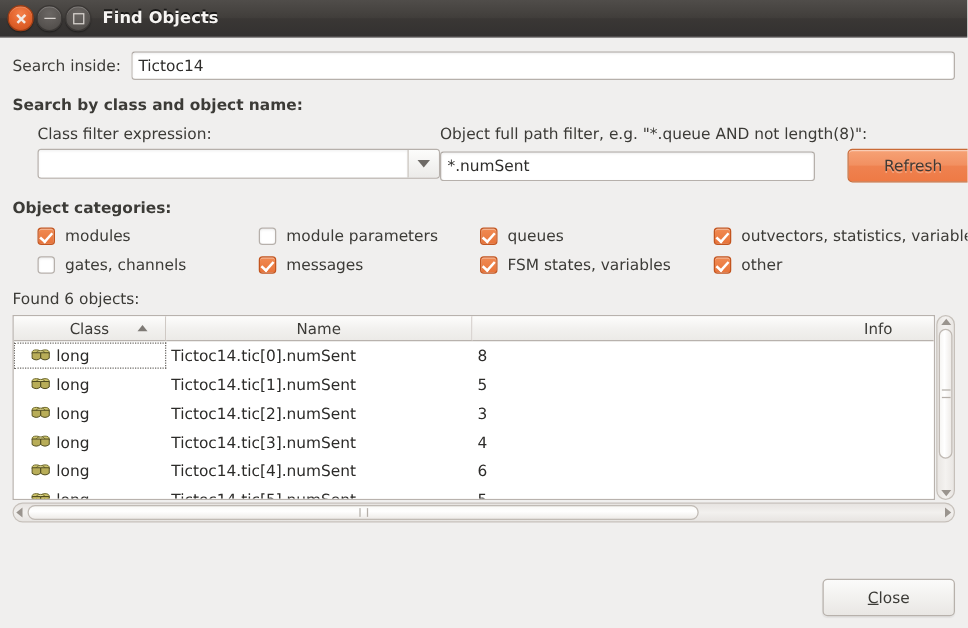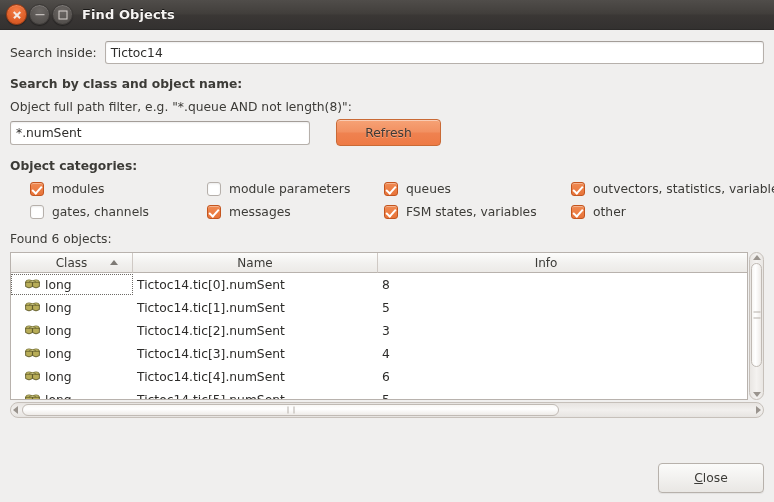--- a/index.html
+++ b/index.html
@@ -207,21 +207,21 @@
     background: linear-gradient(to bottom, #fdfdfc 0%, #f2f1ef 52%, #eceae7 100%);
     border-right: 1px solid #cfc9c4;
     border-bottom: 1px solid #b8b2ad;
     box-sizing: border-box;
     display: flex; align-items: center;
     font-size: 12px; color: #3c3b37;
     position: relative;
   }
   .th.col-class { width: 122px; justify-content: center; }
   .th.col-name  { width: 245px; justify-content: center; align-items: center; }
-  .th.col-info  { flex: 1 1 auto; justify-content: center; padding-right: 33px; border-right: none; }
+  .th.col-info  { flex: 1 1 auto; justify-content: flex-end; padding-right: 33px; border-right: none; }
   .sort-asc {
     position: absolute; right: 14px;
     width: 0; height: 0;
     border-left: 4px solid transparent;
     border-right: 4px solid transparent;
     border-bottom: 5px solid #7e7a75;
   }
   .tbody { flex: 1 1 auto; overflow: hidden; background: #fff; }
   .trow {
     display: flex; height: 23px; align-items: center;
@@ -360,20 +360,31 @@
     <div class="row-search">
       <span class="lbl">Search inside:</span>
       <div class="textfield" id="search-inside-field">
         <span>Tictoc14</span>
       </div>
     </div>
 
     <div class="sec-title">Search by class and object name:</div>
 
     <div class="two-col">
+      <div class="col-left">
+        <div class="sublbl">Class filter expression:</div>
+        <div class="combo">
+          <div class="combo-input">
+            <span></span>
+          </div>
+          <div class="combo-arrow">
+            <span class="caret-down"></span>
+          </div>
+        </div>
+      </div>
       <div class="col-right">
         <div class="sublbl">Object full path filter, e.g. "*.queue AND not length(8)":</div>
         <div class="filter-row">
           <div class="textfield" id="path-filter-field">
             <span>*.numSent</span>
           </div>
           <div class="btn-refresh">Refresh</div>
         </div>
       </div>
     </div>

